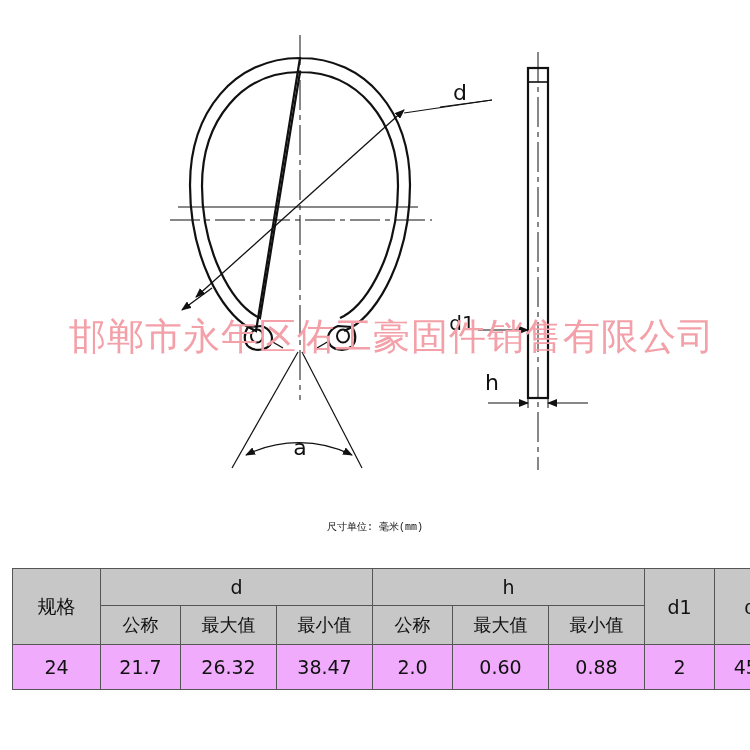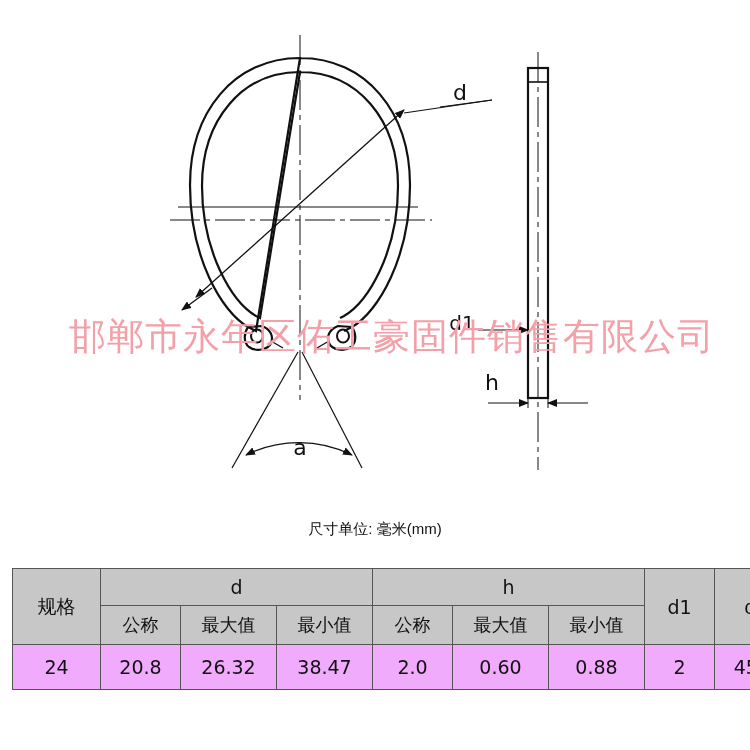--- a/index.html
+++ b/index.html
@@ -38,23 +38,23 @@
     font-family: "DejaVu Sans", sans-serif;
     white-space: nowrap;
     pointer-events: none;
   }
   .unit-note {
     position: absolute;
     left: 0;
     top: 520px;
     width: 750px;
     text-align: center;
-    font-size: 15px;
+    font-size: 10px;
     color: #111;
-    font-family: Liberation Sans, sans-serif;
+    font-family: Liberation Mono, monospace;
   }
   #spec-table {
     position: absolute;
     left: 12px;
     top: 568px;
     width: 726px;
     border-collapse: collapse;
     table-layout: fixed;
   }
   #spec-table td {
@@ -203,21 +203,21 @@
       <tr class="sub-row">
         <td>公称</td>
         <td>最大值</td>
         <td>最小值</td>
         <td>公称</td>
         <td>最大值</td>
         <td>最小值</td>
       </tr>
       <tr class="value-row">
         <td>24</td>
-        <td>20.8</td>
+        <td>21.7</td>
         <td>26.32</td>
         <td>38.47</td>
         <td>2.0</td>
         <td>0.60</td>
         <td>0.88</td>
         <td>2</td>
         <td>45°</td>
       </tr>
     </tbody>
   </table>

